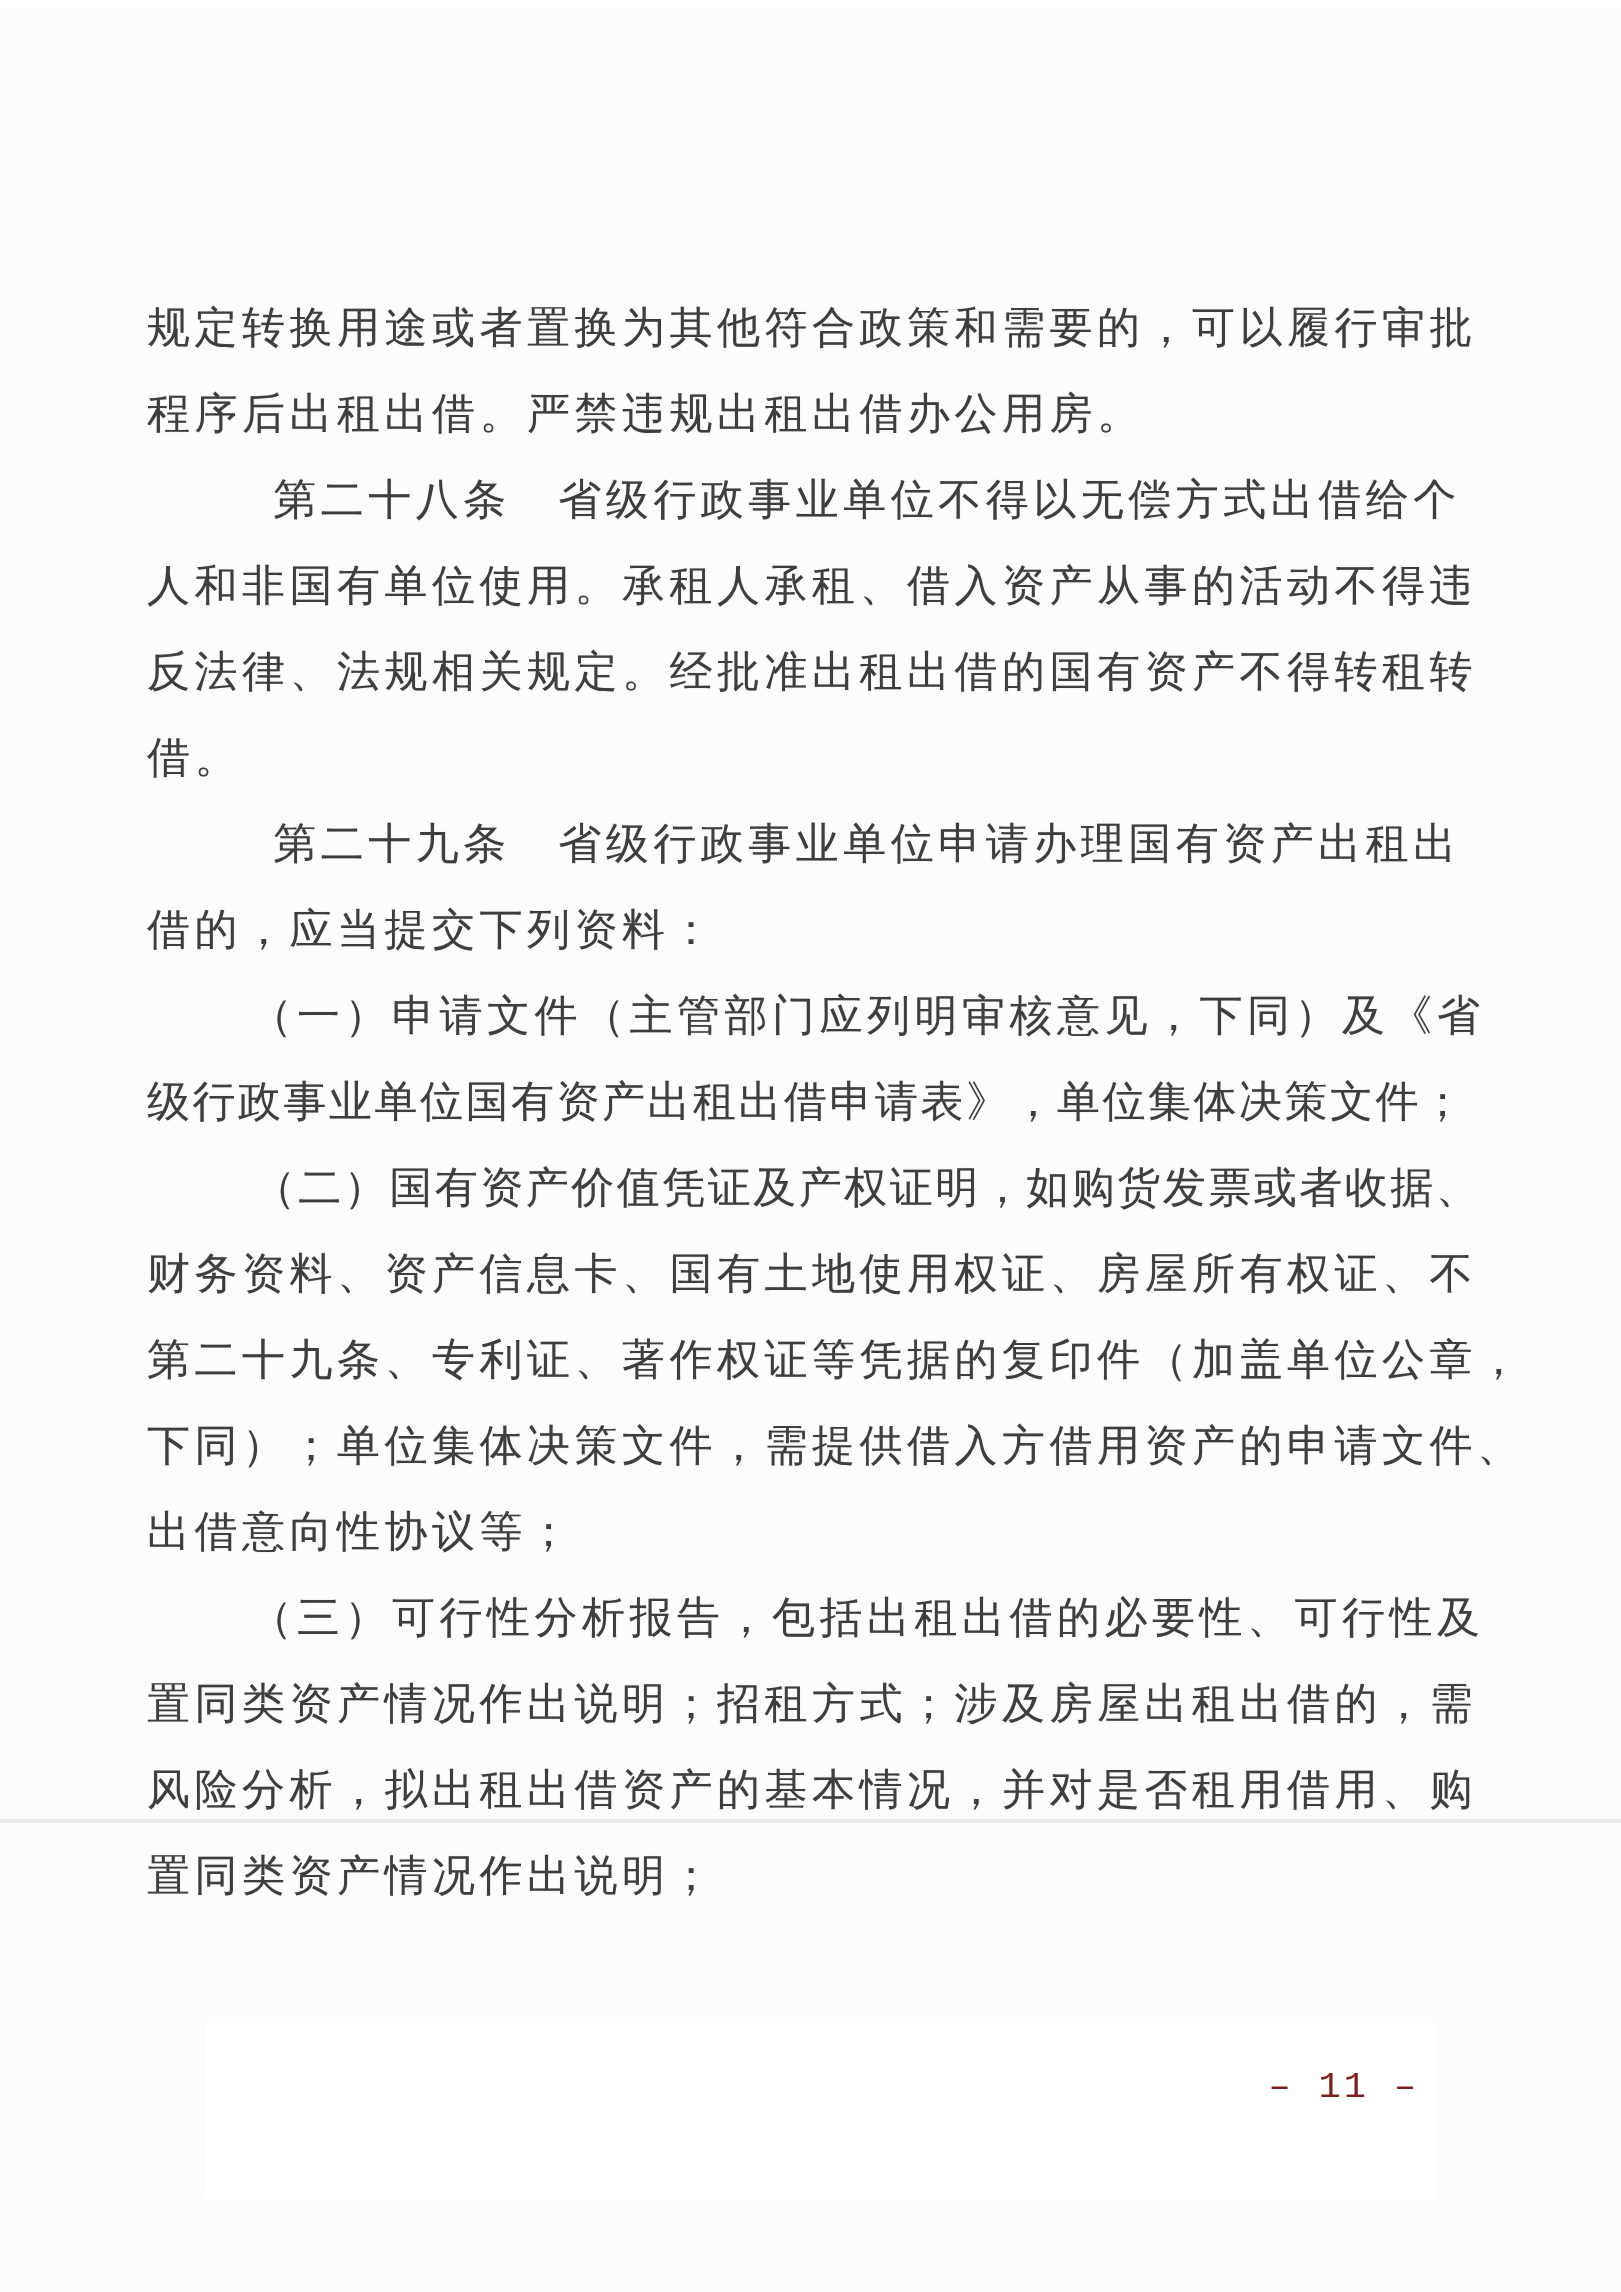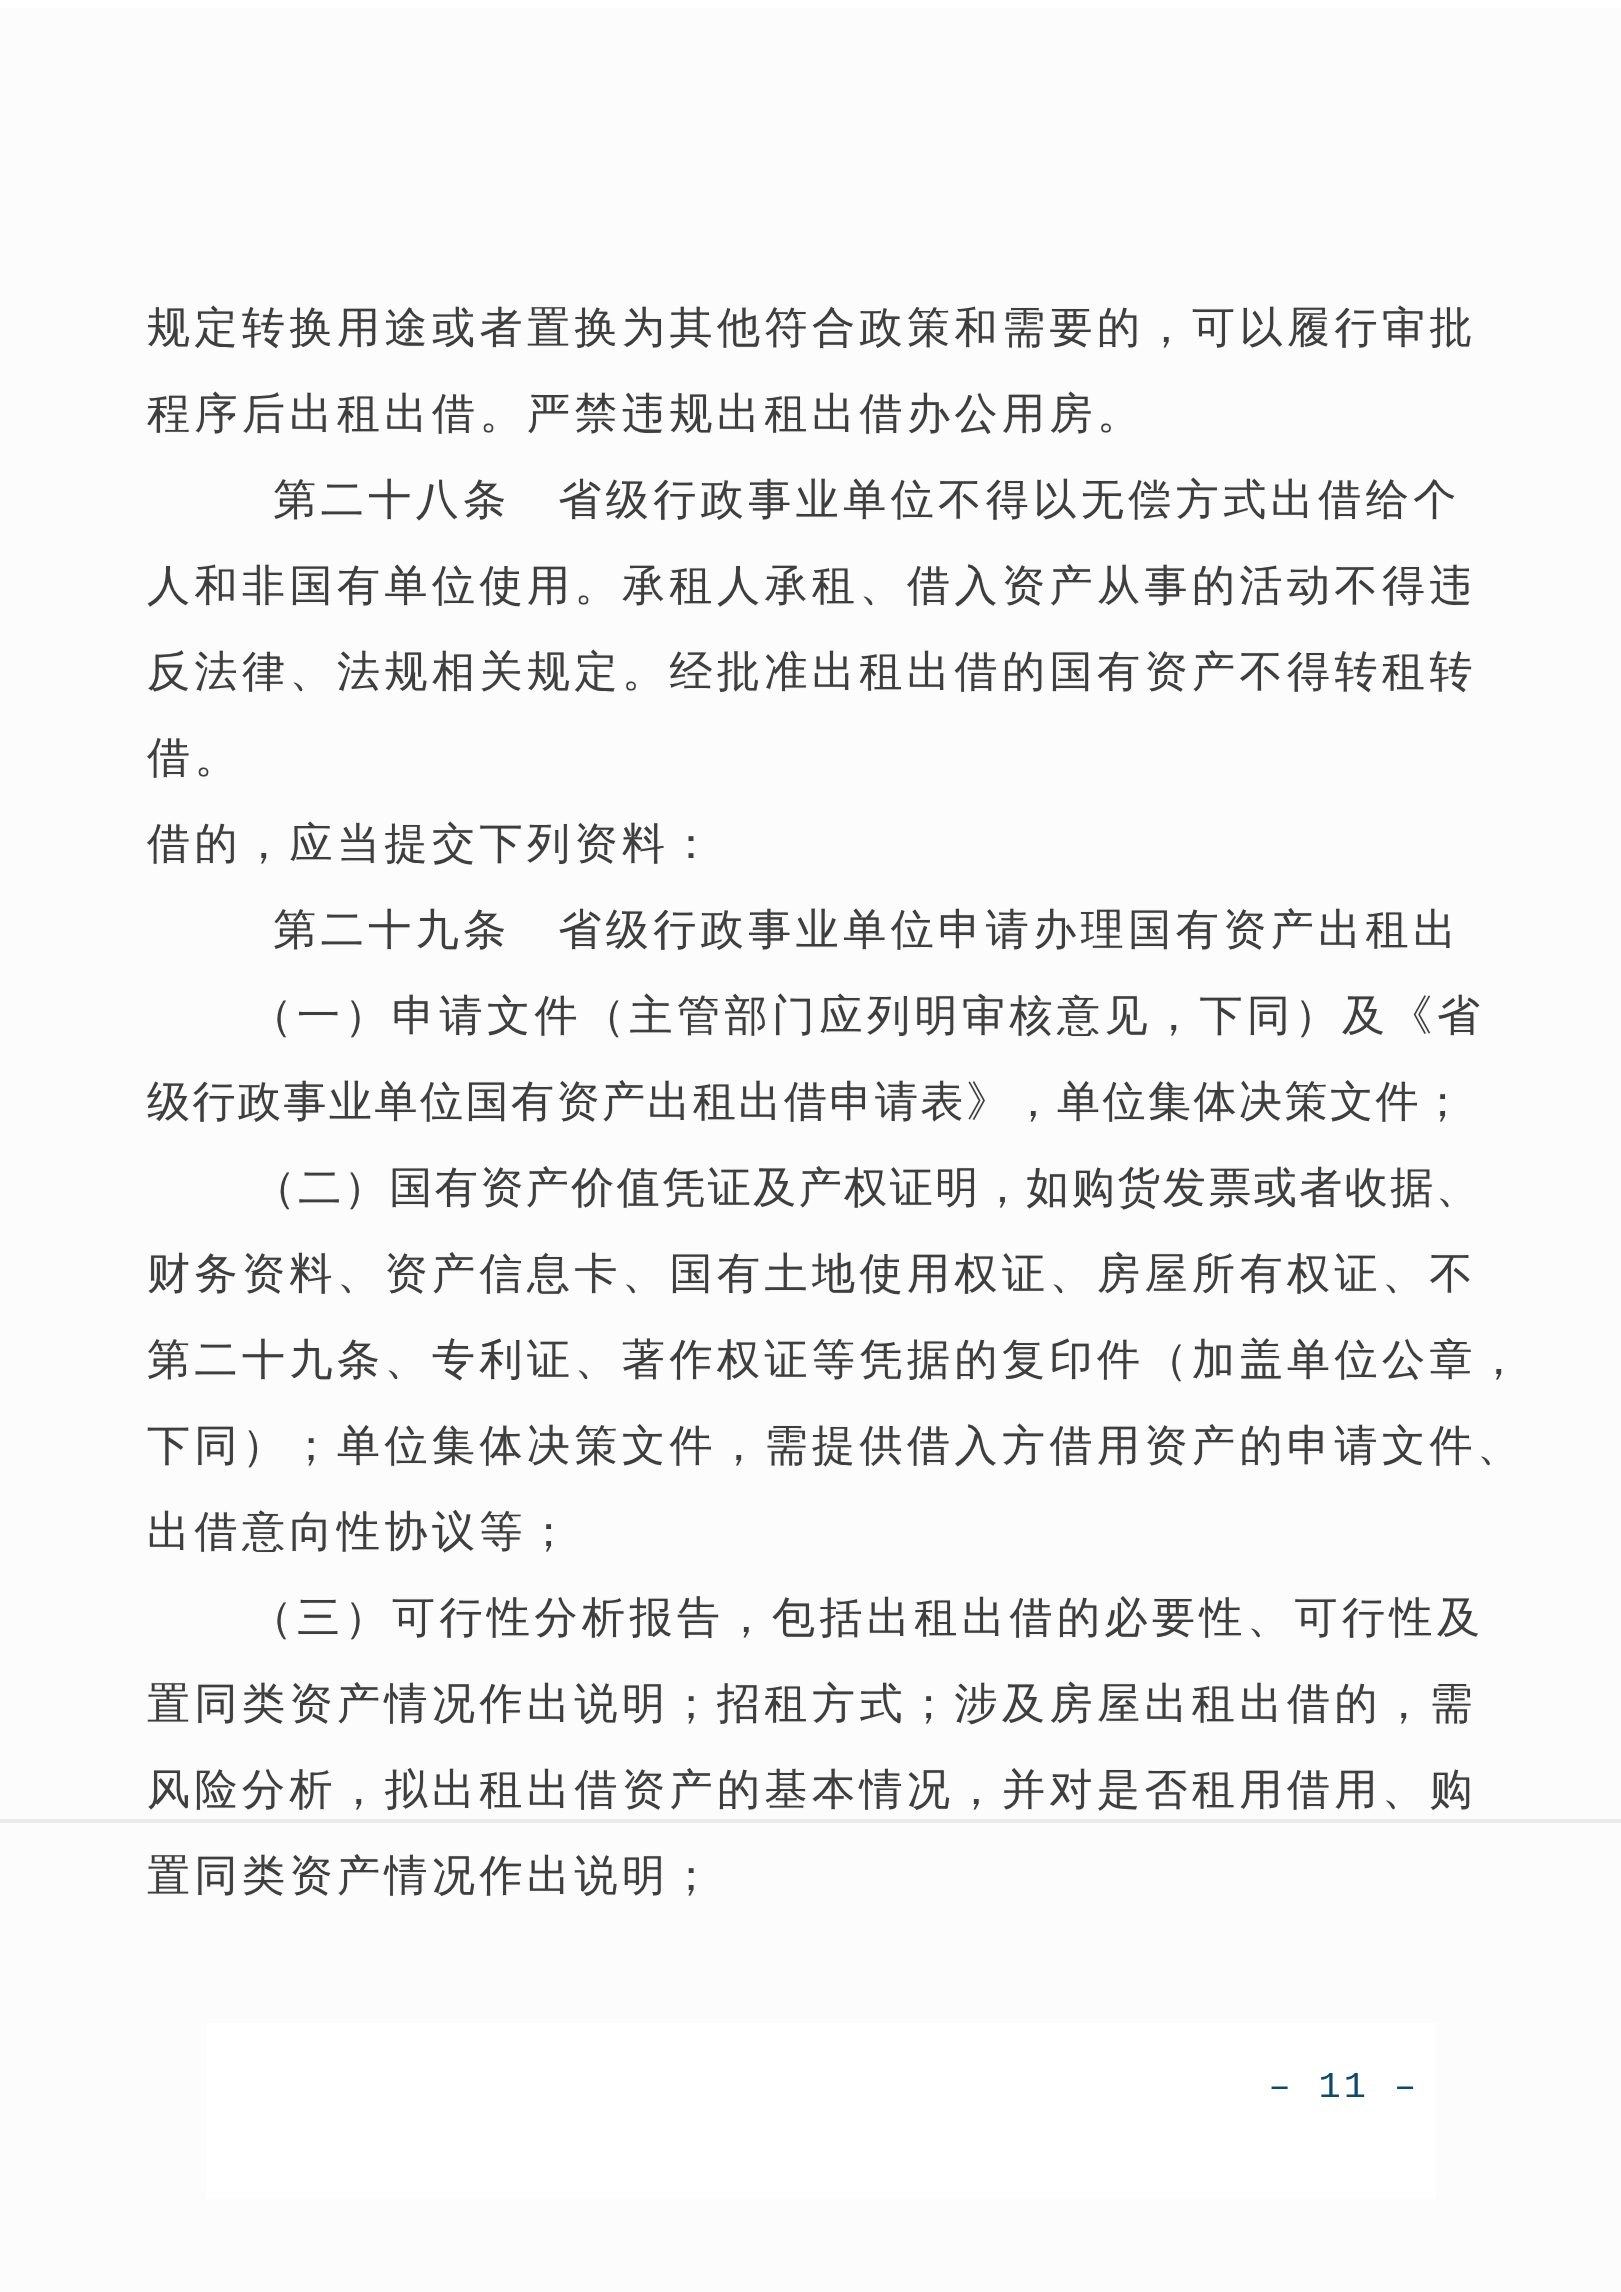--- a/index.html
+++ b/index.html
@@ -45,37 +45,37 @@
     height: 176px;
     background: #ffffff;
   }
   .page-number {
     position: absolute;
     top: 2056px;
     right: 202px;
     font-size: 37px;
     line-height: 47px;
     letter-spacing: 2.9px;
-    color: #0c4a6e;
+    color: #7f1d1d;
   }
 </style>
 </head>
 <body>
 
 <div class="page">
 
   <div class="textblock">
     <div class="line">规定转换用途或者置换为其他符合政策和需要的，可以履行审批</div>
     <div class="line">程序后出租出借。严禁违规出租出借办公用房。</div>
     <div class="line indent">第二十八条　省级行政事业单位不得以无偿方式出借给个</div>
     <div class="line">人和非国有单位使用。承租人承租、借入资产从事的活动不得违</div>
     <div class="line">反法律、法规相关规定。经批准出租出借的国有资产不得转租转</div>
     <div class="line">借。</div>
+    <div class="line indent">第二十九条　省级行政事业单位申请办理国有资产出租出</div>
     <div class="line">借的，应当提交下列资料：</div>
-    <div class="line indent">第二十九条　省级行政事业单位申请办理国有资产出租出</div>
     <div class="line indent">（一）申请文件（主管部门应列明审核意见，下同）及《省</div>
     <div class="line tight">级行政事业单位国有资产出租出借申请表》，单位集体决策文件；</div>
     <div class="line indent tight">（二）国有资产价值凭证及产权证明，如购货发票或者收据、</div>
     <div class="line">财务资料、资产信息卡、国有土地使用权证、房屋所有权证、不</div>
     <div class="line">第二十九条、专利证、著作权证等凭据的复印件（加盖单位公章，</div>
     <div class="line">下同）；单位集体决策文件，需提供借入方借用资产的申请文件、</div>
     <div class="line">出借意向性协议等；</div>
     <div class="line indent">（三）可行性分析报告，包括出租出借的必要性、可行性及</div>
     <div class="line">置同类资产情况作出说明；招租方式；涉及房屋出租出借的，需</div>
     <div class="line">风险分析，拟出租出借资产的基本情况，并对是否租用借用、购</div>

